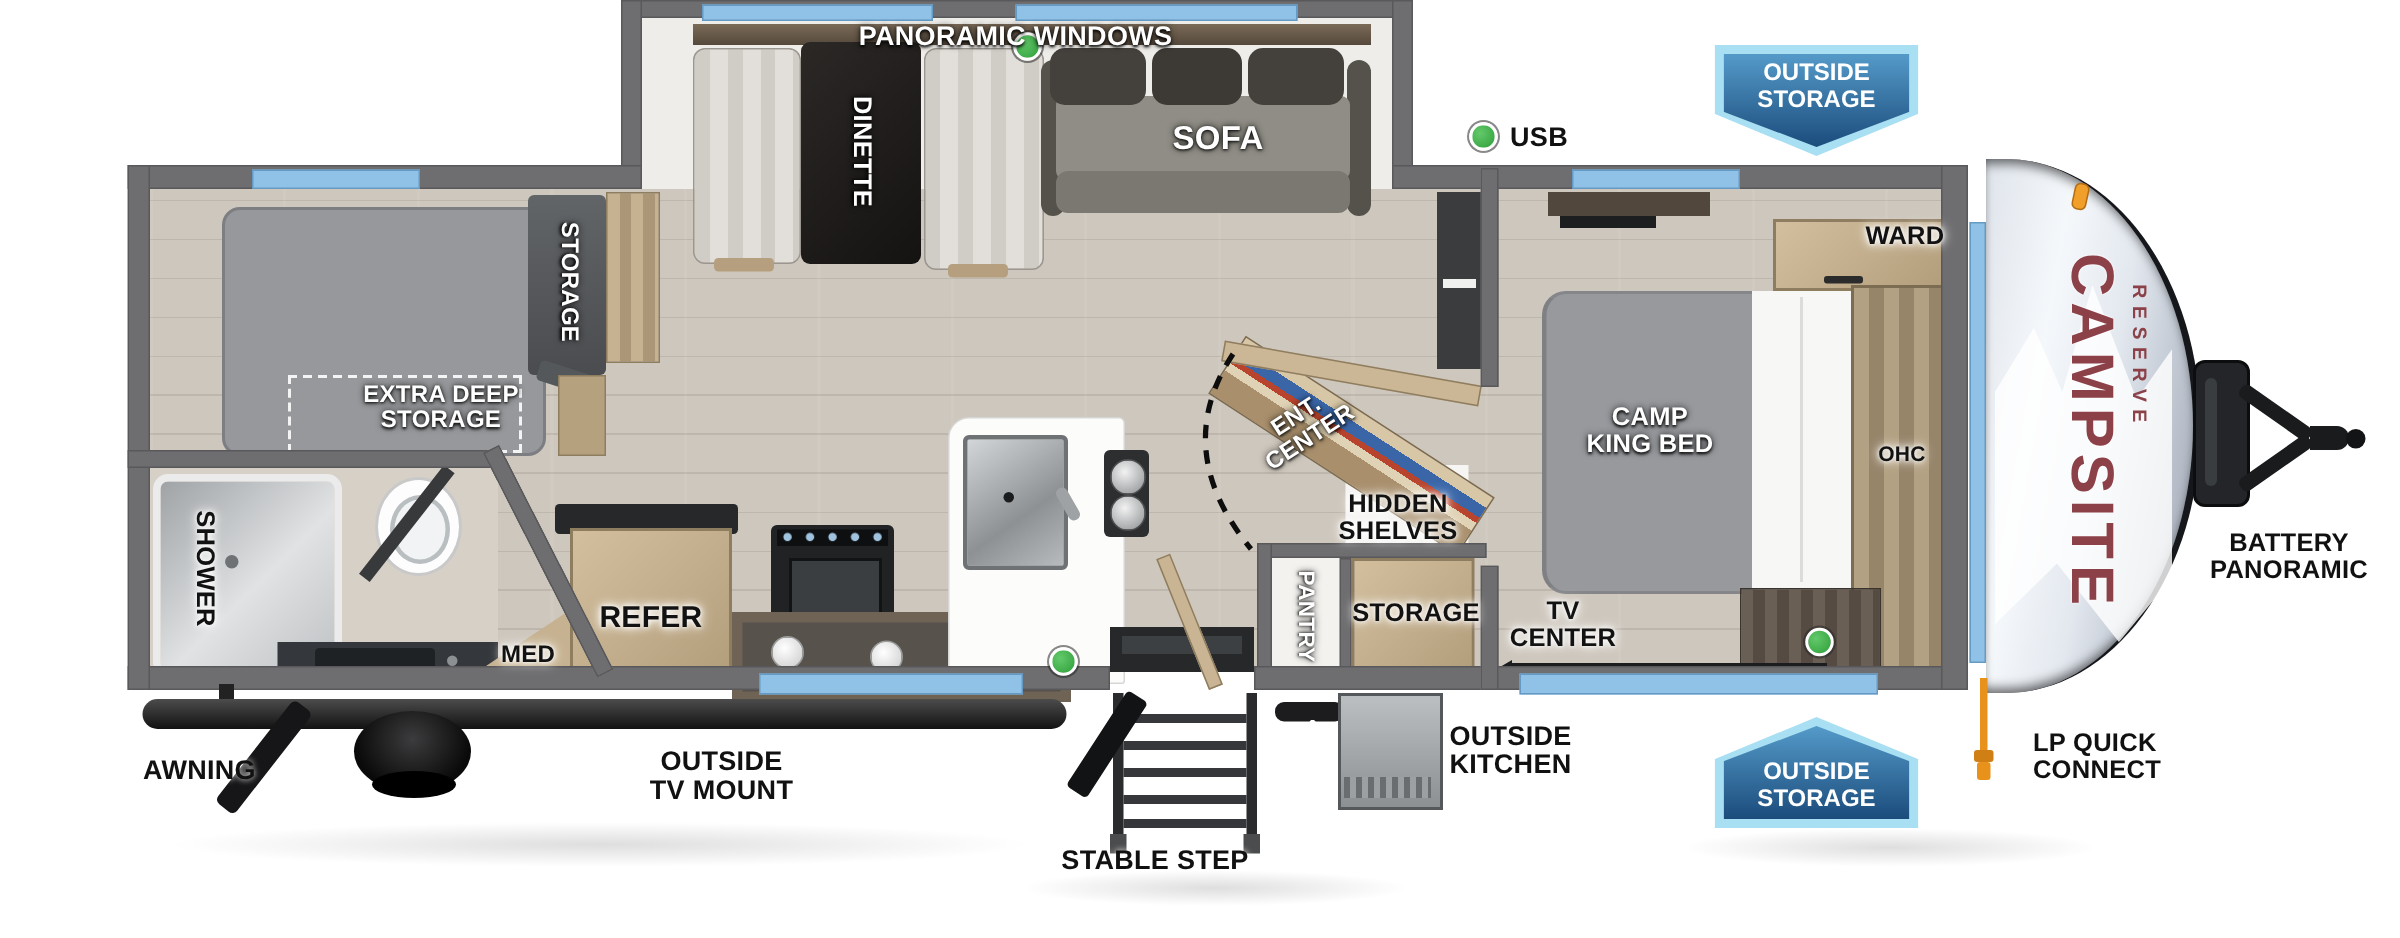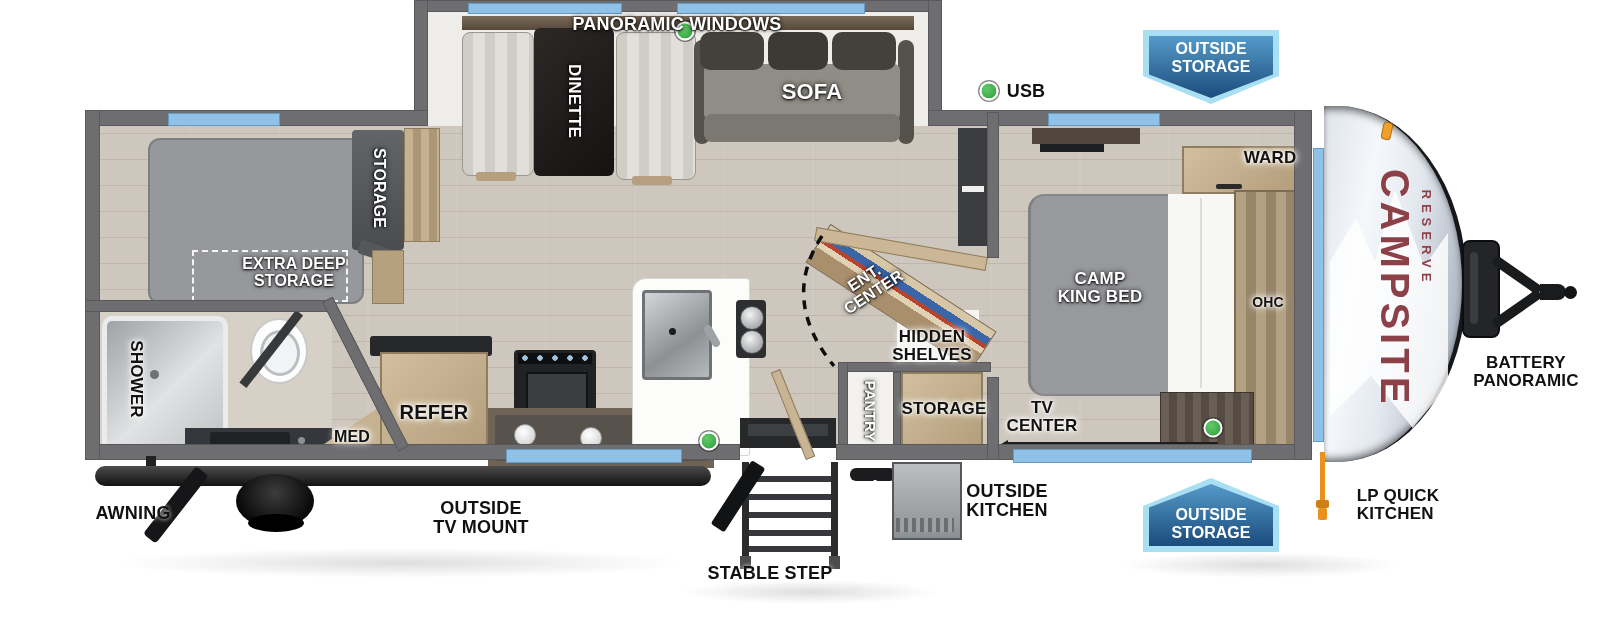--- a/index.html
+++ b/index.html
@@ -228,15 +228,15 @@
 CENTER</div>
   <div class="lbl out" style="left:1526px;top:372px;font-size:17px;">BATTERY
 PANORAMIC</div>
   <div class="lbl out" style="left:133px;top:514px;font-size:18px;">AWNING</div>
   <div class="lbl out" style="left:481px;top:518px;font-size:18px;">OUTSIDE
 TV MOUNT</div>
   <div class="lbl out" style="left:770px;top:574px;font-size:18px;">STABLE STEP</div>
   <div class="lbl out" style="left:1007px;top:501px;font-size:18px;">OUTSIDE
 KITCHEN</div>
   <div class="lbl out" style="left:1398px;top:505px;font-size:17px;text-align:left;">LP QUICK
-KITCHEN</div>
+CONNECT</div>
 
 </div>
 
 </body></html>

